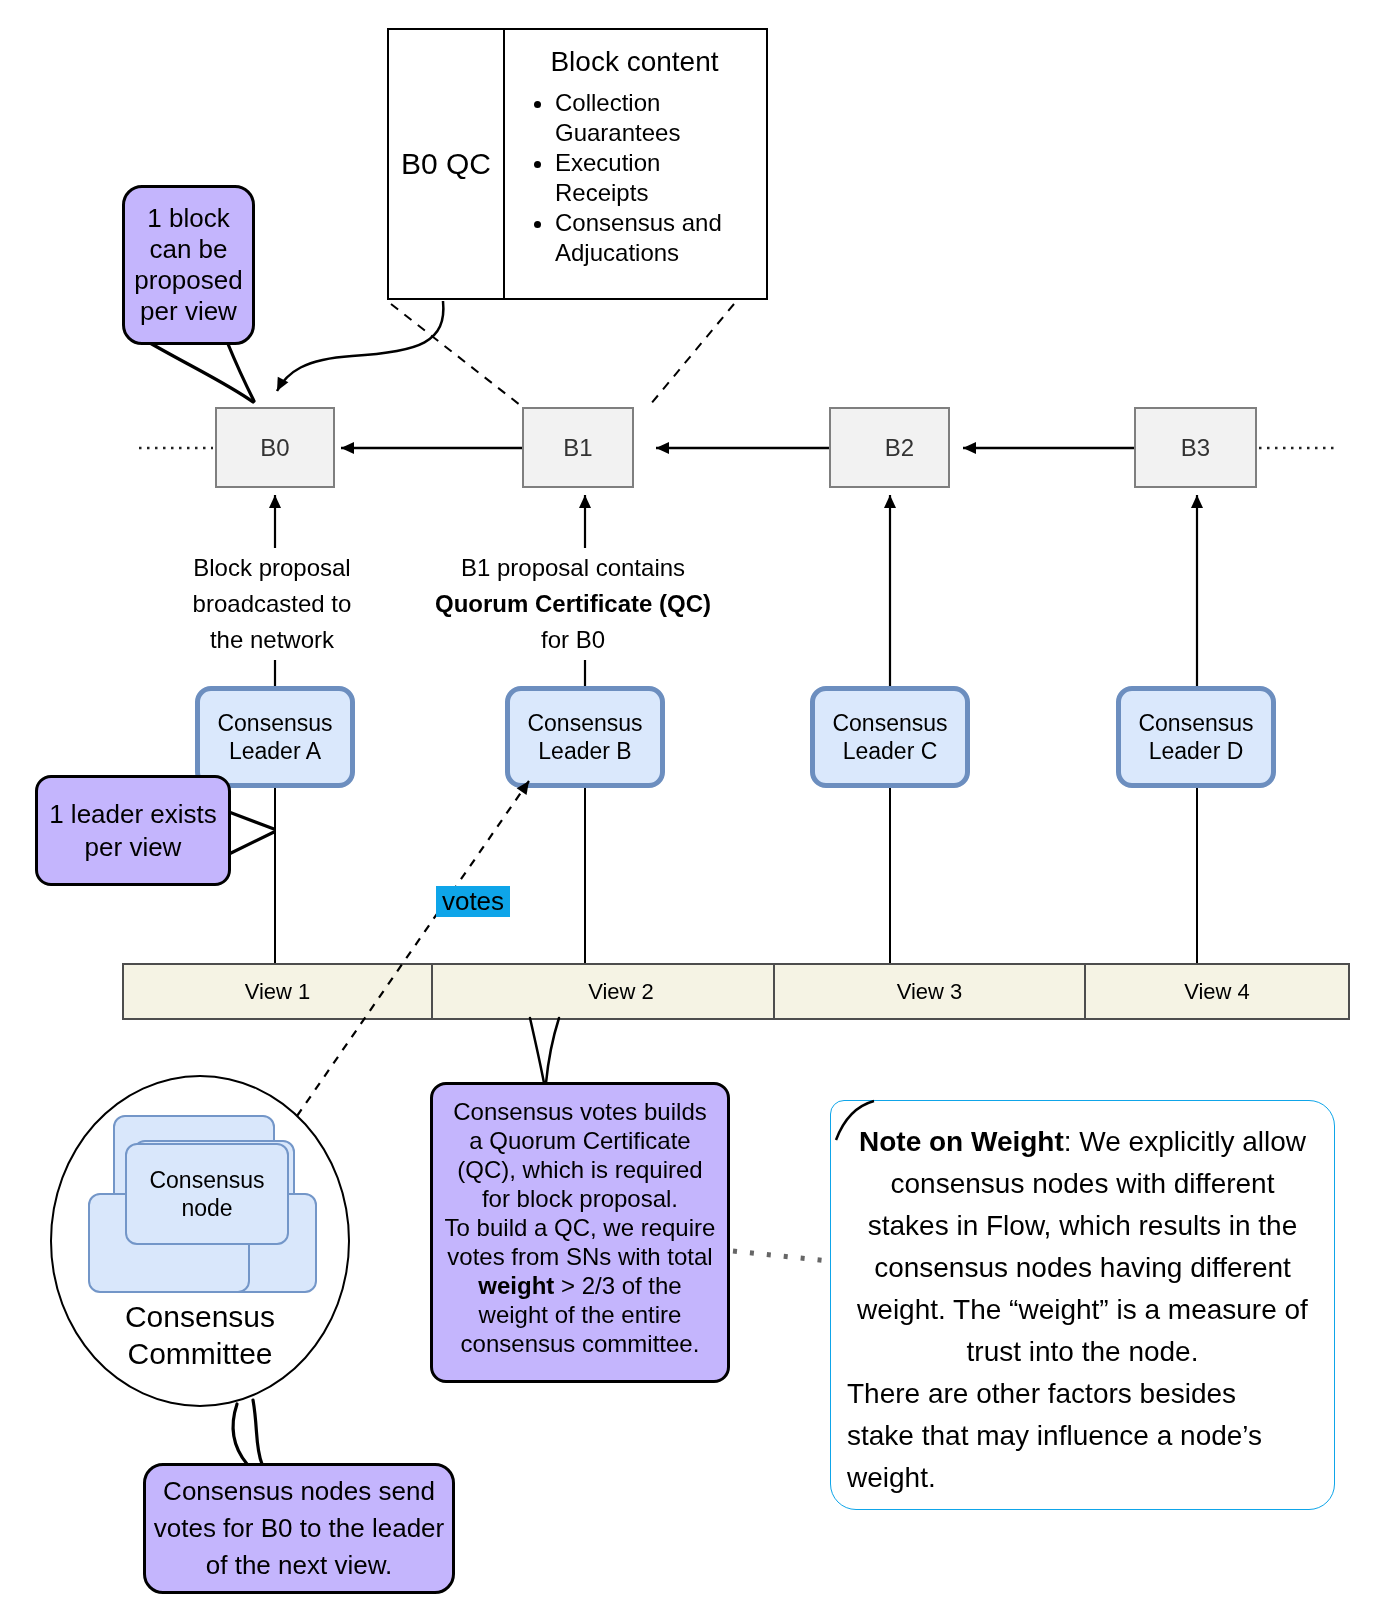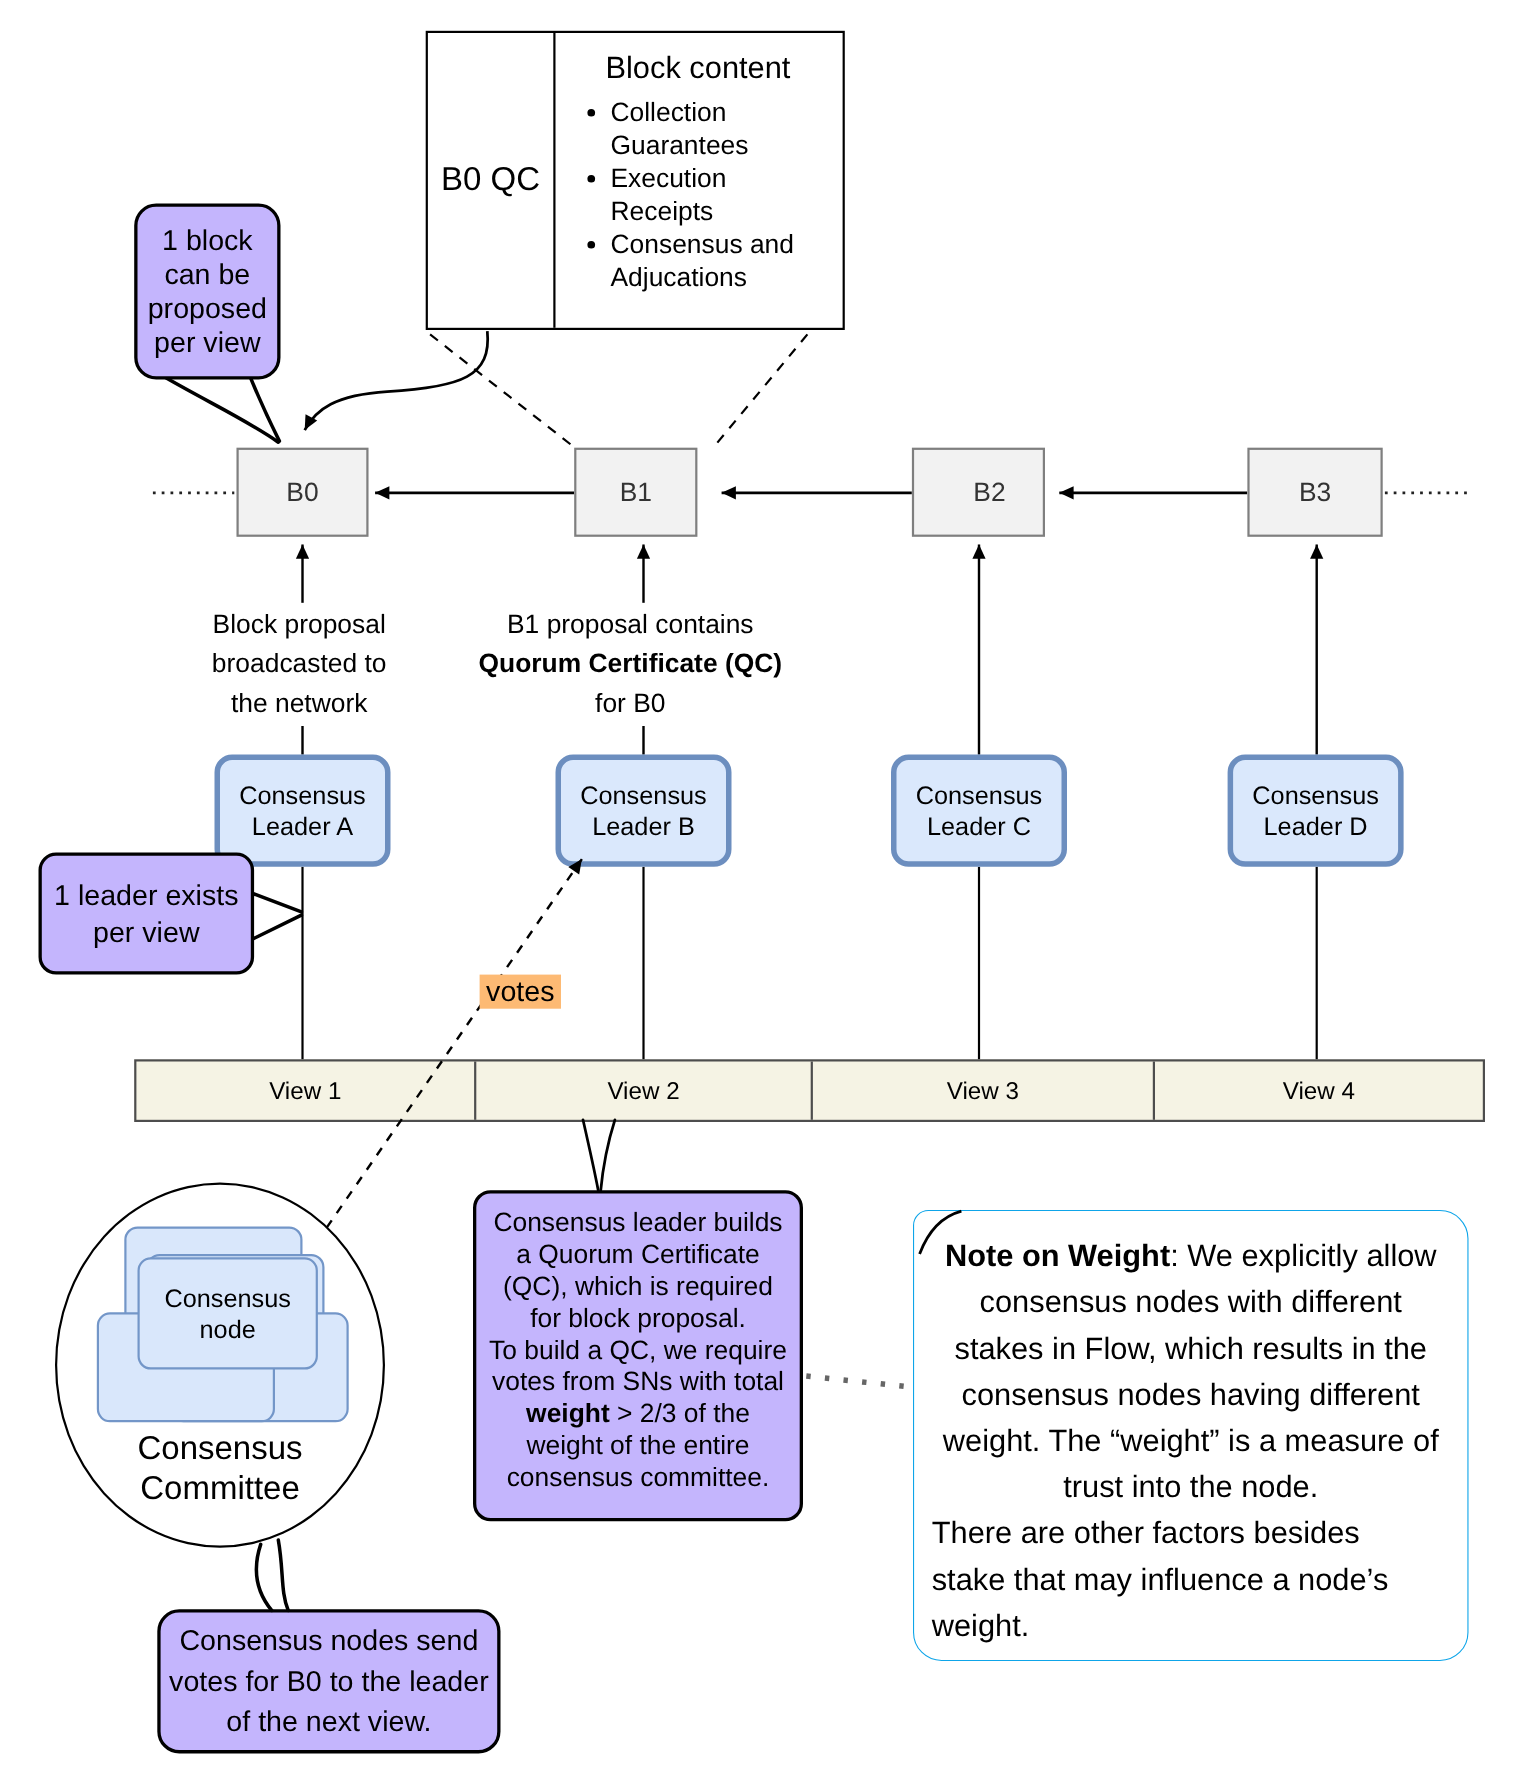--- a/index.html
+++ b/index.html
@@ -33,21 +33,21 @@
   .arrowlabel{top:548px;background:#fff;text-align:center;font-size:24px;line-height:36px;z-index:2;padding:2px 0;}
   
   .leader{top:686px;width:160px;height:102px;background:var(--leader-fill);border:5px solid var(--leader-border);
           border-radius:16px;display:flex;align-items:center;justify-content:center;text-align:center;
           font-size:23px;line-height:28px;z-index:2;}
   
   .viewbar{left:122px;top:963px;width:1228px;height:57px;border:2.5px solid var(--bar-border);
            background:var(--bar-fill);display:flex;z-index:2;}
   .viewcell{display:flex;align-items:center;justify-content:center;font-size:22px;border-right:2.5px solid var(--bar-border);}
   .viewcell:last-child{border-right:none;}
-  .votes{left:436px;top:886px;width:74px;font-size:26px;text-align:center;background:#fdba74;z-index:4;}
+  .votes{left:436px;top:886px;width:74px;font-size:26px;text-align:center;background:#0ea5e9;z-index:4;}
   
   .ellipse{left:50px;top:1075px;width:300px;height:332px;border:2.5px solid #000;border-radius:50%;background:#fff;z-index:2;}
   .card{background:var(--card-fill);border:2.5px solid var(--card-border);border-radius:12px;z-index:2;}
   .card-front{display:flex;align-items:center;justify-content:center;text-align:center;font-size:23px;line-height:28px;}
   .committee-label{left:60px;top:1298px;width:280px;text-align:center;font-size:30px;line-height:37px;z-index:2;}
   
   .note{left:830px;top:1100px;width:505px;height:410px;background:#fff;border:1px solid #0ea5e9;
         border-radius:14px 26px 26px 26px;z-index:2;padding:20px 16px;font-size:28px;line-height:42px;}
   .note-centered{text-align:center;}
   .note-left{text-align:left;}
@@ -158,37 +158,37 @@
   <div class="box leader pre" style="left:1116px;">Consensus
 Leader D</div>
 
   <div class="box bubble bubble-one-leader pre">1 leader exists
 per view</div>
 
   <div class="box votes">votes</div>
 
   <div class="box viewbar">
     <div class="viewcell" style="width:307px;">View 1</div>
-    <div class="viewcell" style="width:304px;">View 2</div>
+    <div class="viewcell" style="width:304px;padding-left:36px;">View 2</div>
     <div class="viewcell" style="width:309px;">View 3</div>
     <div class="viewcell" style="flex:1;">View 4</div>
   </div>
 
   <div class="box ellipse"></div>
   <div class="box card" style="left:113px;top:1115px;width:162px;height:98px;"></div>
   <div class="box card" style="left:133px;top:1140px;width:162px;height:98px;"></div>
   <div class="box card" style="left:155px;top:1193px;width:162px;height:100px;"></div>
   <div class="box card" style="left:88px;top:1193px;width:162px;height:100px;"></div>
   <div class="box card card-front pre" style="left:125px;top:1143px;width:164px;height:102px;">Consensus
 node</div>
   <div class="box committee-label pre">Consensus
 Committee</div>
 
   <div class="box bubble bubble-qc">
-    <span class="pre">Consensus leader builds
+    <span class="pre">Consensus votes builds
 a Quorum Certificate
 (QC), which is required
 for block proposal.
 </span><span class="pre">To build a QC, we require
 votes from SNs with total </span><b class="pre">weight</b><span class="pre"> &gt; 2/3 of the
 weight of the entire
 consensus committee.</span>
   </div>
 
   <div class="box note">

